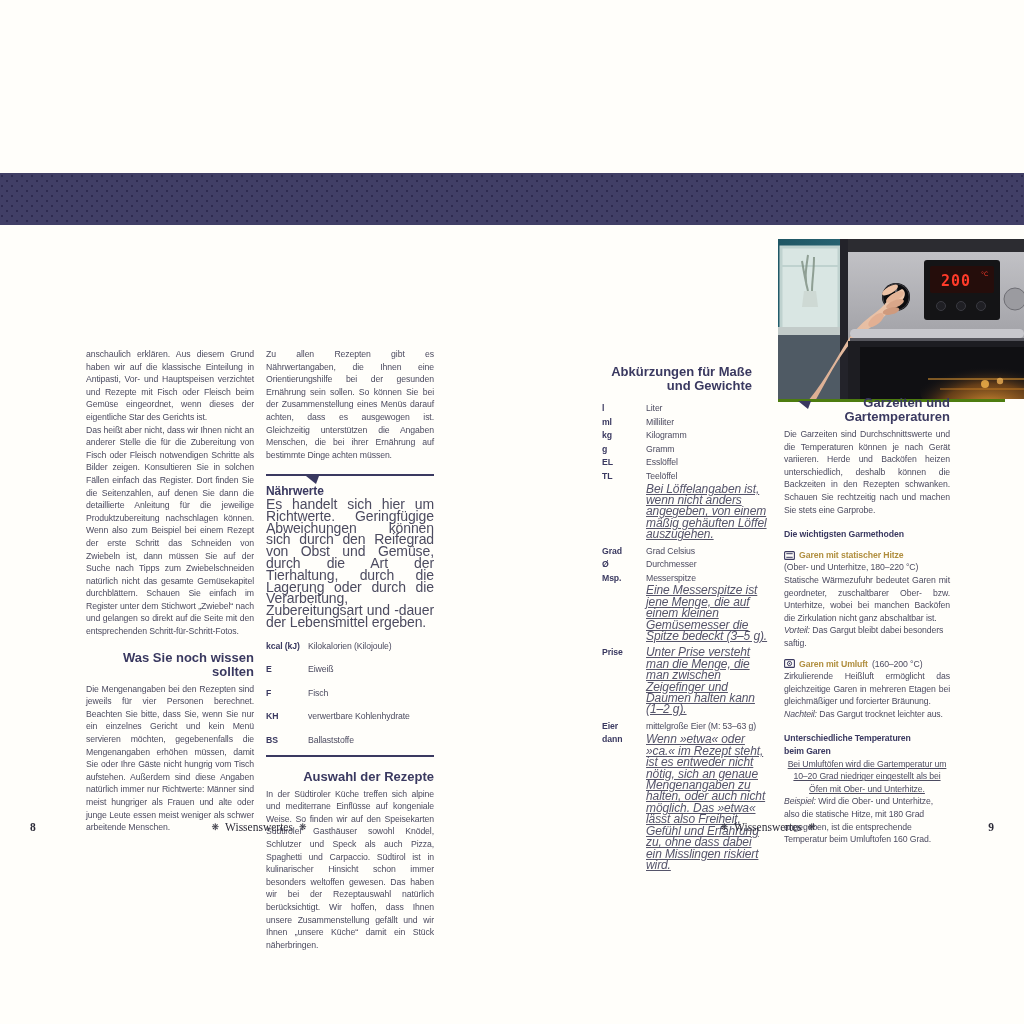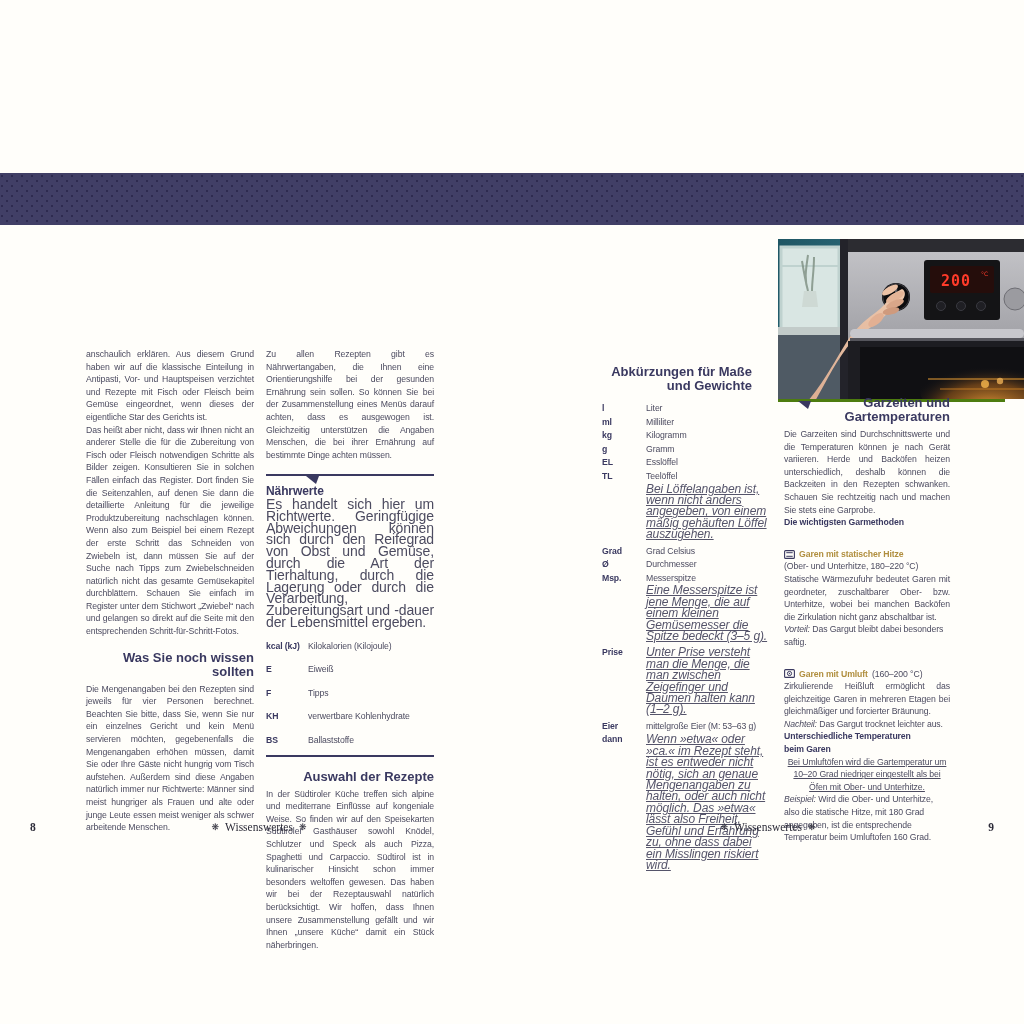--- a/index.html
+++ b/index.html
@@ -75,22 +75,22 @@
   .arow{display:grid;grid-template-columns:44px 1fr;margin-bottom:1px;}
   .arow .abbr{font-weight:bold;color:#3a3960;text-align:left;}
   .arow .def{text-align:left;}
   .arow .note{
     font-style:italic;font-size:12px;line-height:11.4px;color:#55546a;
     text-align:left;margin:1px 0 3px 0;text-decoration:underline;
   }
   .arow .def:empty,.arow .note:empty{display:none;}
 
   
-  .subhead{font-weight:bold;color:#3a3960;text-align:left;}
-  .method{margin-top:19px;}
+  .subhead{font-weight:bold;color:#3a3960;margin-top:12px;text-align:left;}
+  .method{margin-top:8px;}
   .m-head{display:flex;align-items:center;gap:4px;text-align:left;margin-top:3px;}
   .m-icon{display:inline-flex;flex:0 0 auto;}
   .gold{font-weight:bold;color:#b08e3e;}
   .m-range-inline{color:#4c4b60;}
   .m-range-inline:empty,.m-range:empty{display:none;}
   .m-range{text-align:left;}
   .note-line{text-align:left;}
   .note-line em{font-style:italic;}
 
   
@@ -200,21 +200,21 @@
       <div class="defrow">
           <span class="abbr">kcal (kJ)</span>
           <span class="def">Kilokalorien (Kilojoule)</span>
         </div>
       <div class="defrow">
           <span class="abbr">E</span>
           <span class="def">Eiweiß</span>
         </div>
       <div class="defrow">
           <span class="abbr">F</span>
-          <span class="def">Tipps</span>
+          <span class="def">Fisch</span>
         </div>
       <div class="defrow">
           <span class="abbr">KH</span>
           <span class="def">verwertbare Kohlenhydrate</span>
         </div>
       <div class="defrow">
           <span class="abbr">BS</span>
           <span class="def">Ballaststoffe</span>
         </div>
     </div>

